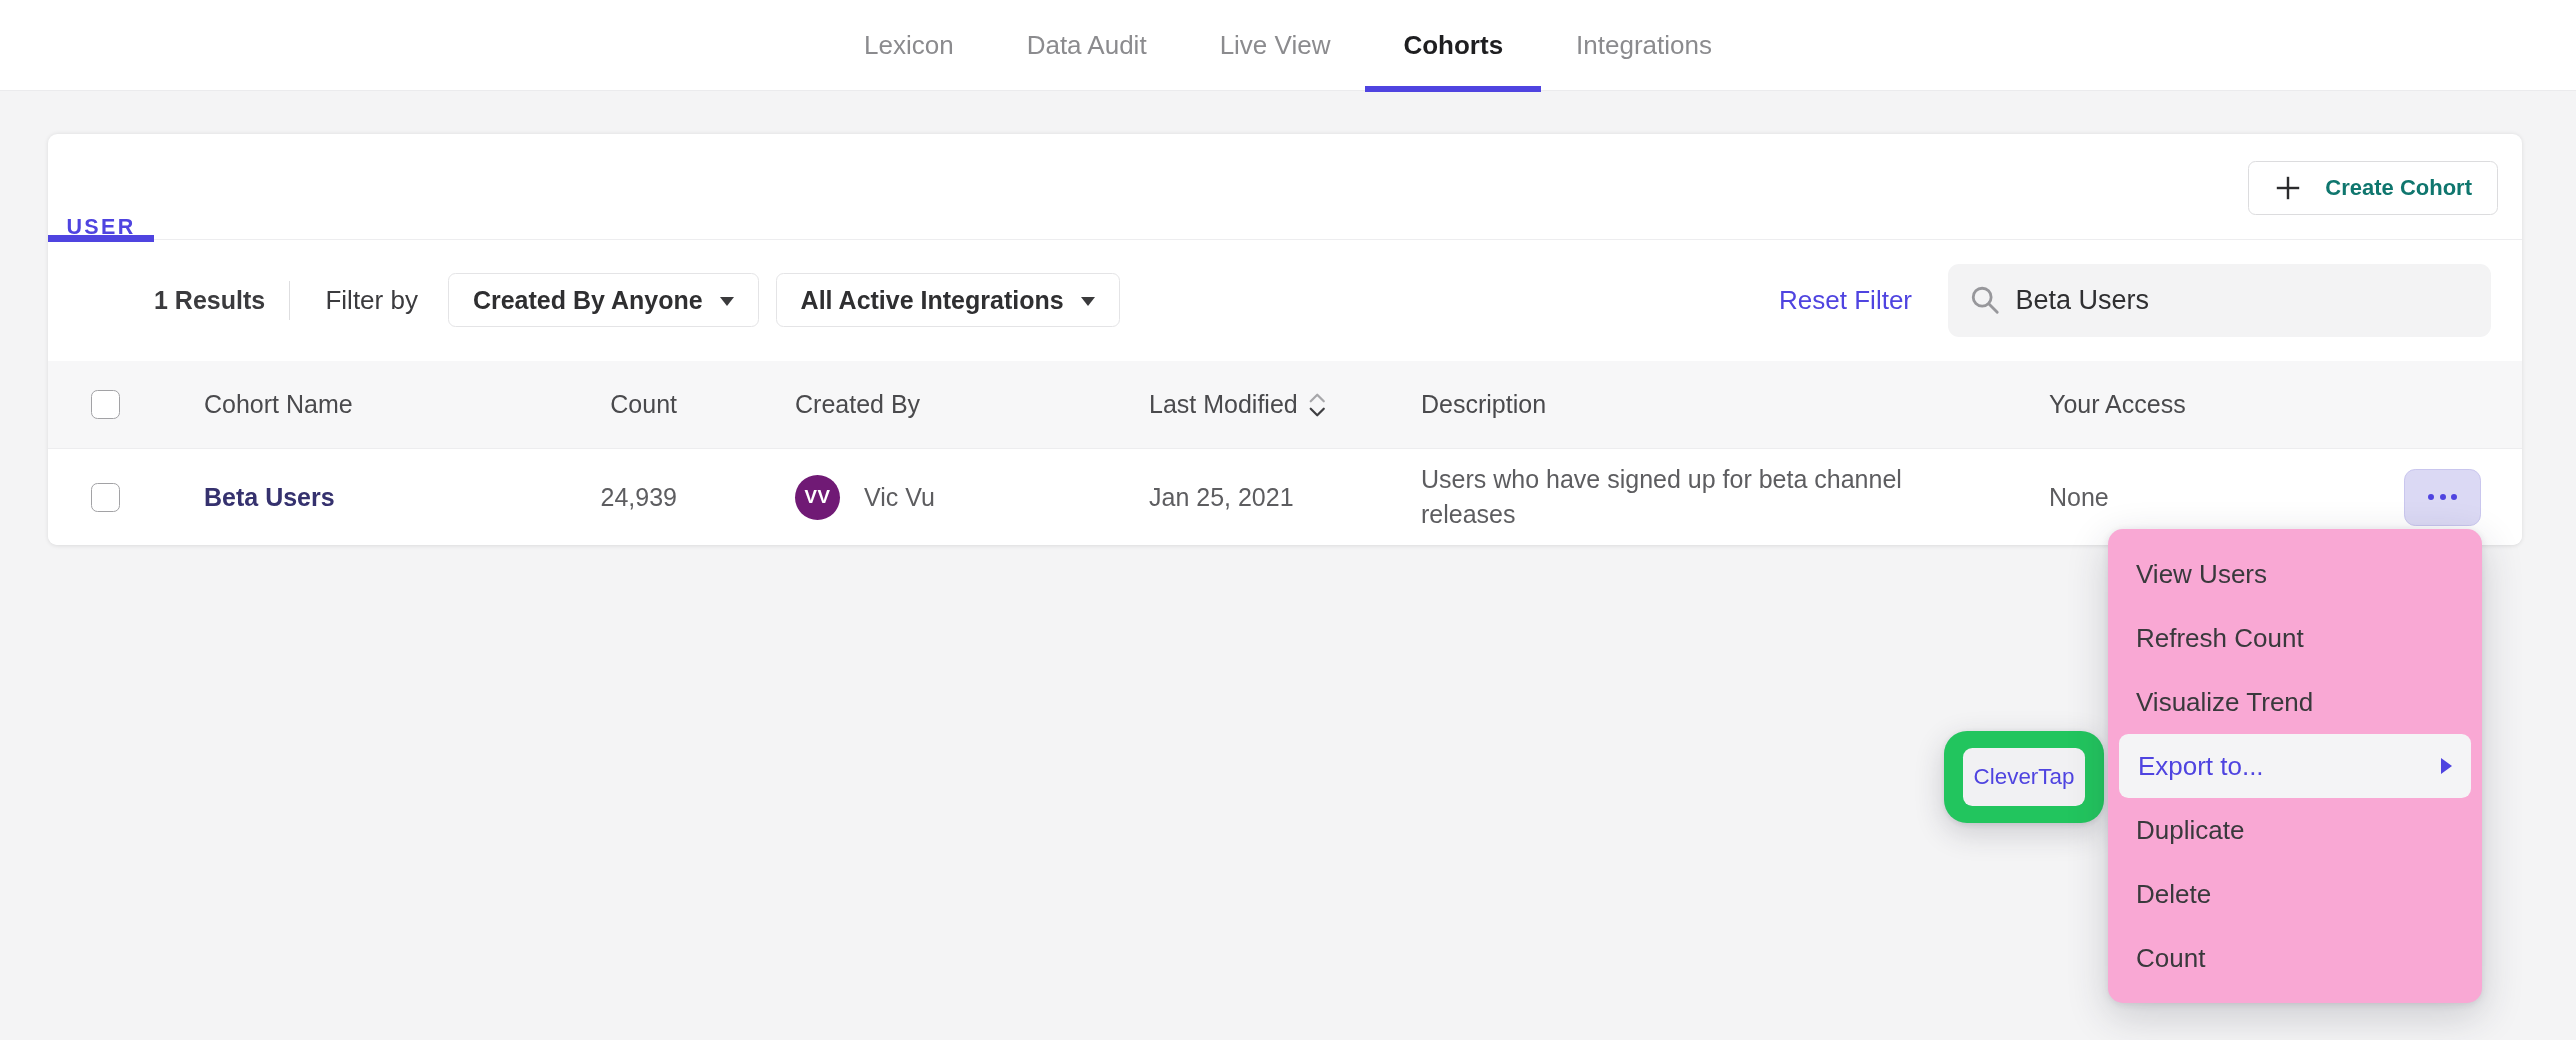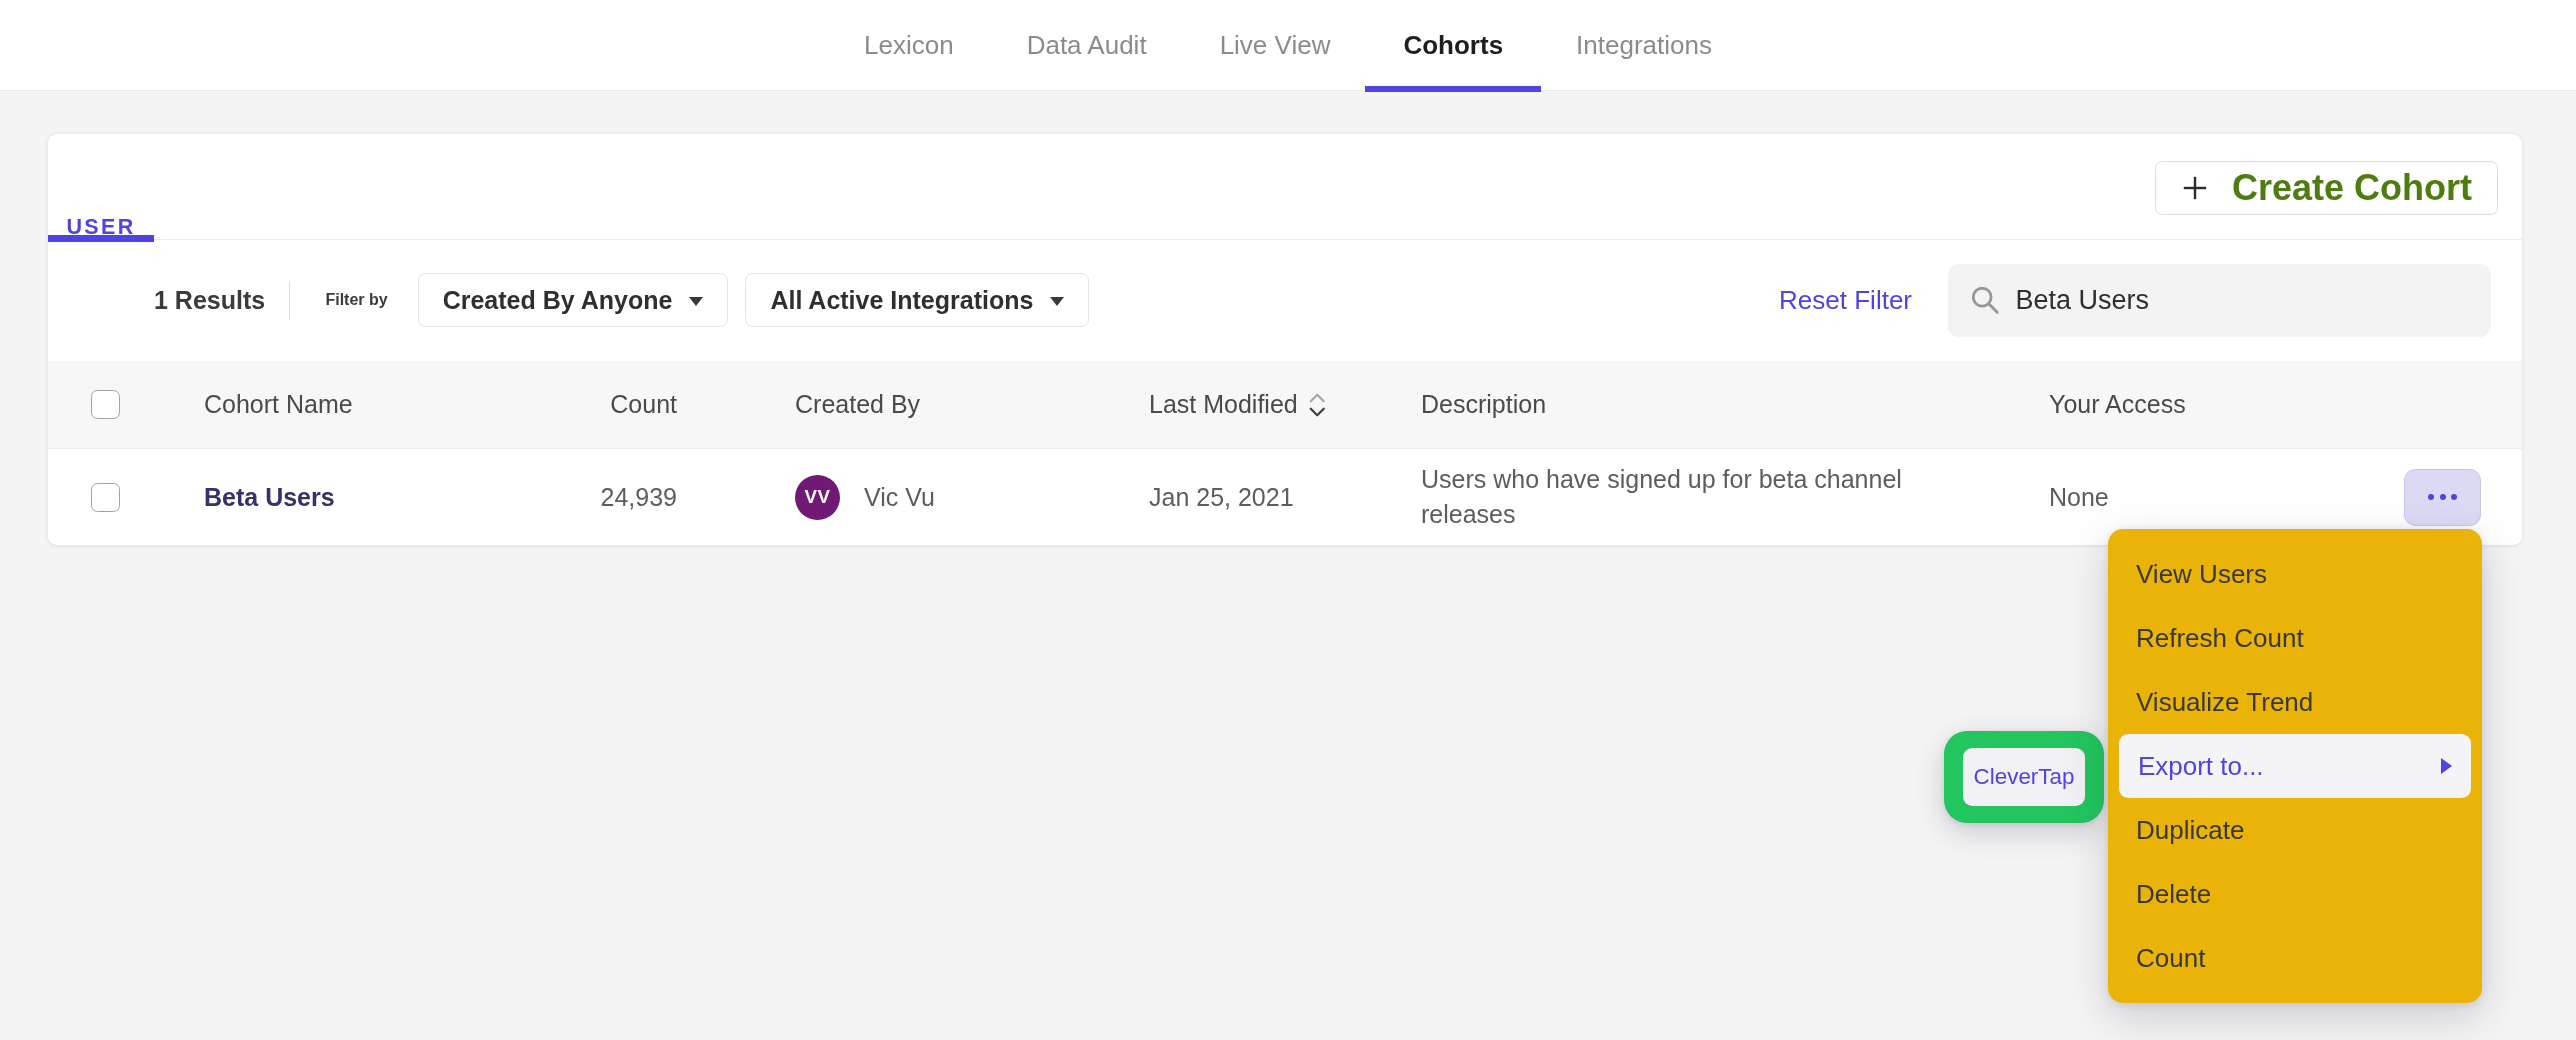--- a/index.html
+++ b/index.html
@@ -46,31 +46,31 @@
     color:#4f44e0; font-weight:700; font-size:21.5px; letter-spacing:2.3px;
     cursor:pointer;
   }
   .user-tab-underline {
     position:absolute; left:0; bottom:-1.9px; width:106px; height:6.5px; background:#4f44e0;
   }
   .create-btn {
     position:absolute; right:24px; top:27px; height:54px;
     display:flex; align-items:center; gap:23px; padding:0 25px;
     background:#fff; border:1.9px solid #dcdcde; border-radius:7.5px;
-    font-size:36px; font-weight:600; color:#4d7c0f; cursor:pointer;
+    font-size:22px; font-weight:600; color:#0f766e; cursor:pointer;
   }
 
   
   .toolbar {
     position:absolute; top:106px; left:0; width:100%; height:120px;
     display:flex; align-items:center; padding-left:106px;
   }
   .results-count { font-size:25px; font-weight:600; color:#3b3b3e; white-space:nowrap; }
   .vdivider { width:1.9px; height:39px; background:#dedee0; margin:0 35px 0 23.4px; }
-  .filter-by-label { font-size:16px; font-weight:700; color:#3b3b3e; margin-right:30px; white-space:nowrap; }
+  .filter-by-label { font-size:26px; font-weight:400; color:#3b3b3e; margin-right:30px; white-space:nowrap; }
   .dropdown-btn {
     height:54px; display:flex; align-items:center; gap:17px; padding:0 24px;
     background:#fff; border:1.9px solid #e4e4e6; border-radius:7.5px;
     font-size:25px; font-weight:600; color:#2f2f31; margin-right:17px;
     cursor:pointer; white-space:nowrap;
   }
   .caret-down {
     width:0; height:0; margin-top:2.8px;
     border-left:7.5px solid transparent; border-right:7.5px solid transparent;
     border-top:9.3px solid #3a3a3c;
@@ -124,21 +124,21 @@
   .more-btn {
     width:77px; height:57px; background:#dbd9f4; border:1.9px solid #c9c6ee;
     border-radius:11.2px; display:flex; align-items:center; justify-content:center;
     gap:5.6px; cursor:pointer;
   }
   .ring { width:4.7px; height:4.7px; border:3.7px solid #4f44e0; border-radius:50%; }
 
   
   .context-menu {
     position:absolute; left:2108px; top:529px; width:374px;
-    background:#eab308; border-radius:15px; padding:13px 0;
+    background:#f9a8d4; border-radius:15px; padding:13px 0;
     box-shadow:0 13px 41px rgba(40,40,60,.20), 0 1.9px 7.5px rgba(40,40,60,.10);
     z-index:30;
   }
   .menu-item {
     height:64px; display:flex; align-items:center; padding:0 28px;
     font-size:26px; color:#39393c; cursor:pointer;
   }
   .menu-item.highlighted {
     margin:0 11.2px; padding:0 18.7px; border-radius:9.3px;
     background:#f4f4f6; color:#4f44e0; justify-content:space-between;

